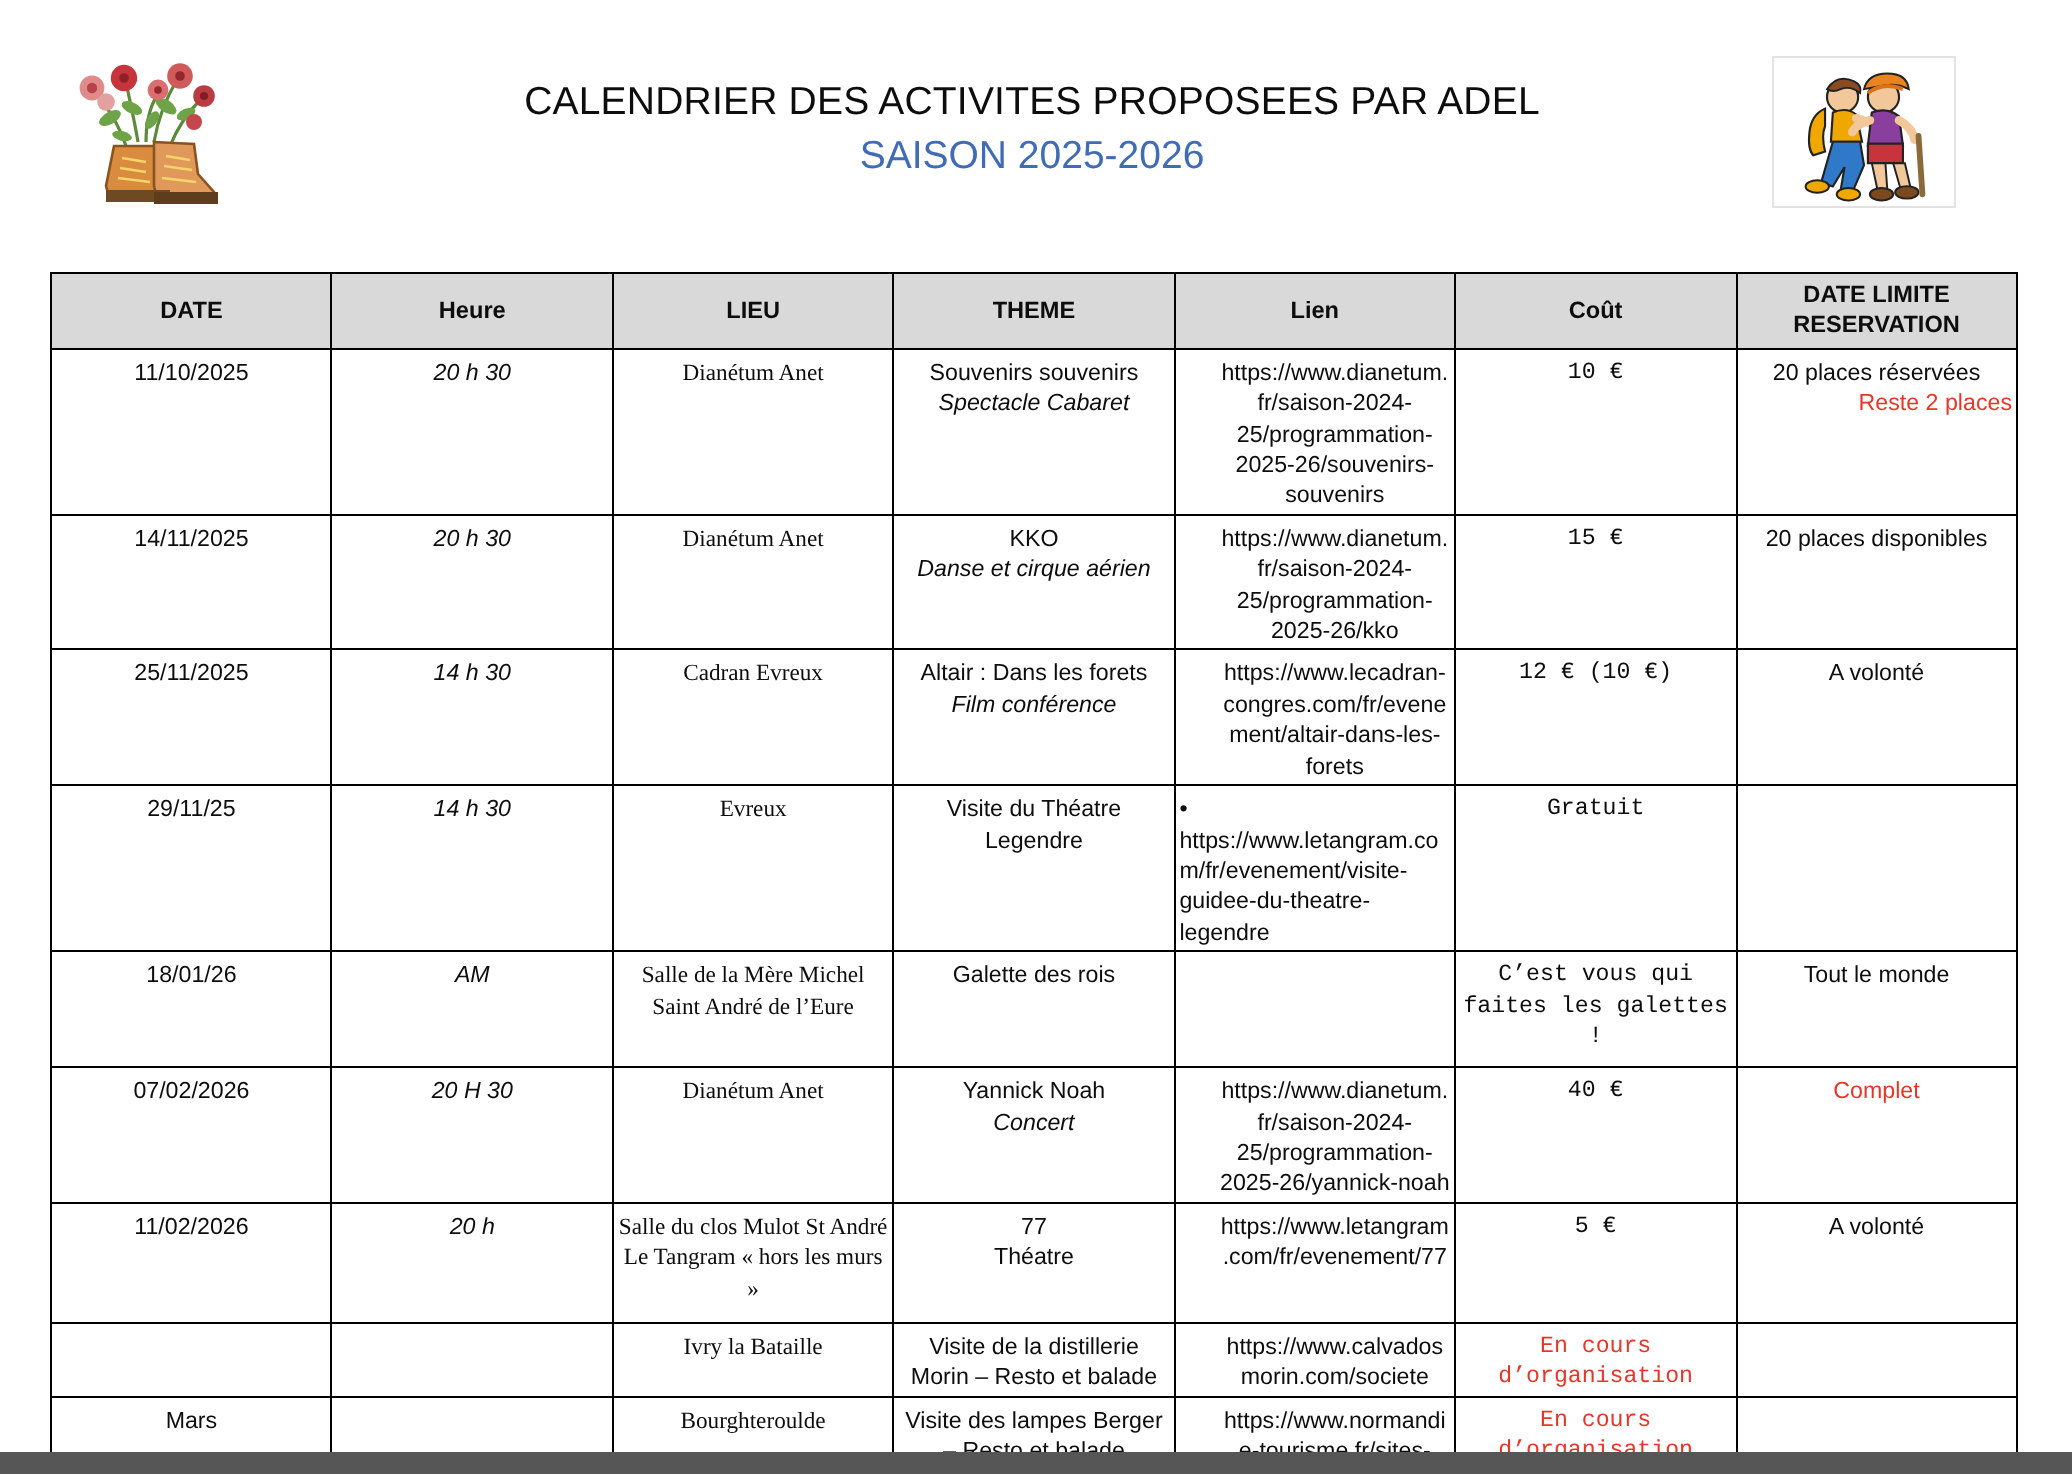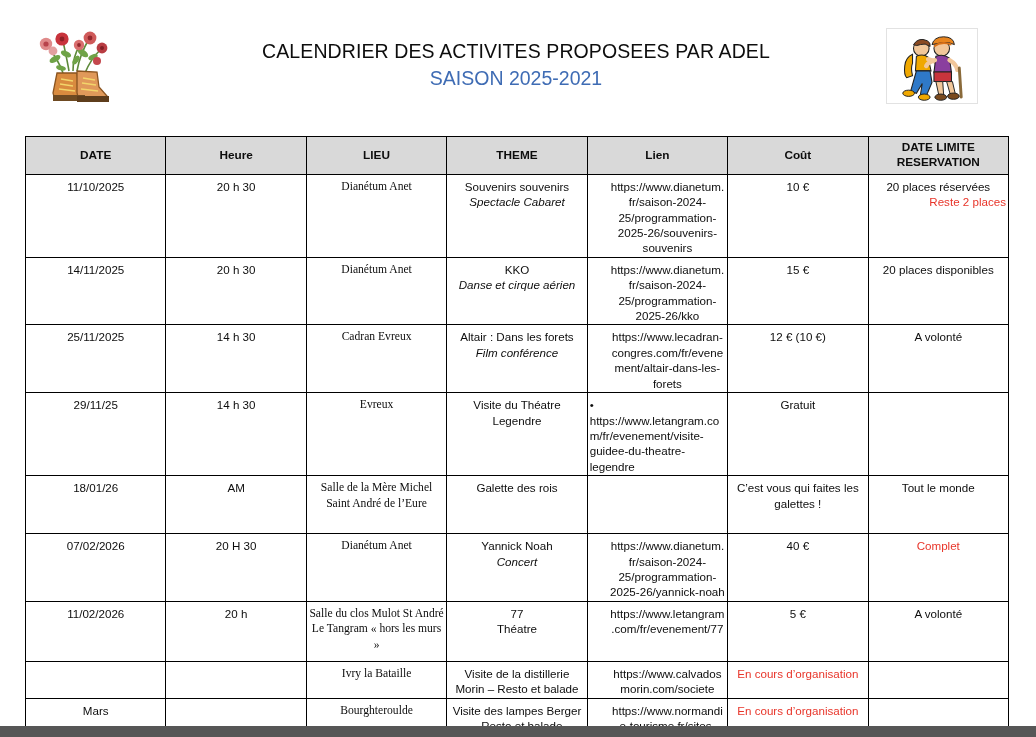--- a/index.html
+++ b/index.html
@@ -57,25 +57,25 @@
   }
   table.cal th {
     background:#d9d9d9;
     font-weight:bold;
     font-size:11.8px;
     vertical-align:middle;
     padding:3px 2px;
     height:34px;
   }
   td.c-date   { width:83px; }
-  td.c-heure  { width:55px; }
+  td.c-heure  { width:55px;font-style:italic; }
   td.c-lieu   { width:134px;font-family:Liberation Serif, serif; }
   td.c-theme  { width:163px; }
   td.c-lien   { width:302px; }
-  td.c-cout   { width:110px; }
+  td.c-cout   { width:110px;font-family:Liberation Mono, monospace; }
   td.c-resa   { width:137px; }
 
   .cellpad { padding-top:3px; display:block; }
   .sub-it { font-style:italic; }
   .lien-wrap { display:block; padding-top:3px;margin-left:20px; }
   .bullet-line { display:block; text-align:left; padding-top:3px; }
 
   
   .h-tall1 { height:58px; }
   .h-tall2 { height:60px; }
@@ -165,21 +165,21 @@
           <path d="M61 54 l4 14 l5 -1 l-3 -13 Z" fill="#f2c79a" stroke="#222" stroke-width="1"></path>
           <ellipse cx="55" cy="70" rx="6" ry="3.2" fill="#7a4a1e" stroke="#222" stroke-width="1"></ellipse>
           <ellipse cx="68" cy="69" rx="6" ry="3.2" fill="#7a4a1e" stroke="#222" stroke-width="1"></ellipse>
           <path d="M74 40 L76 70" stroke="#8a6a3a" stroke-width="3" stroke-linecap="round"></path>
         </g>
       </svg>
     </div>
 
     <div class="titles">
       <div class="title-main">CALENDRIER DES ACTIVITES PROPOSEES PAR ADEL</div>
-      <div class="title-sub">SAISON 2025-2021</div>
+      <div class="title-sub">SAISON 2025-2026</div>
     </div>
   </div>
 
   <table class="cal">
     <thead>
       <tr>
         <th class="c-date">DATE</th>
         <th class="c-heure">Heure</th>
         <th class="c-lieu">LIEU</th>
         <th class="c-theme">THEME</th>

